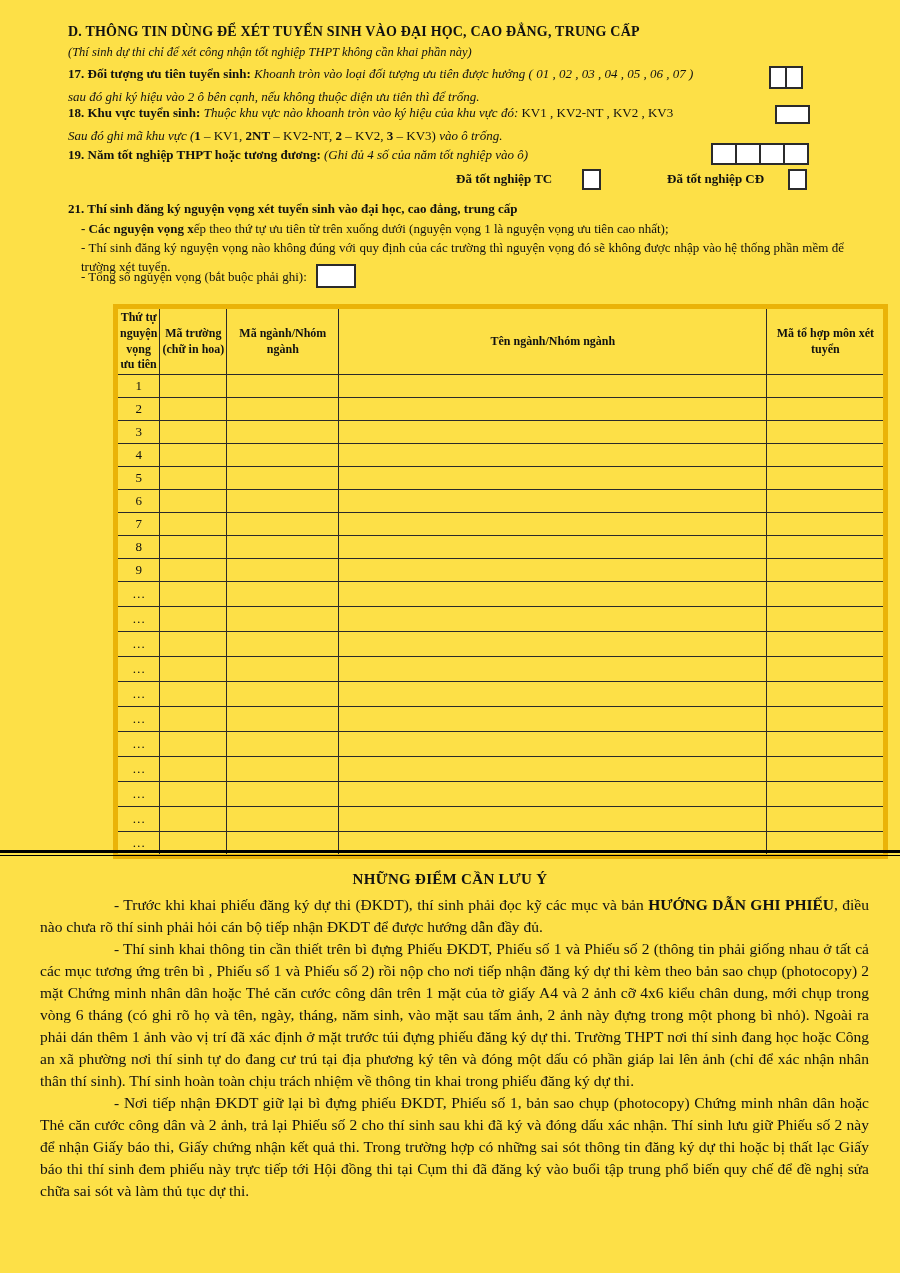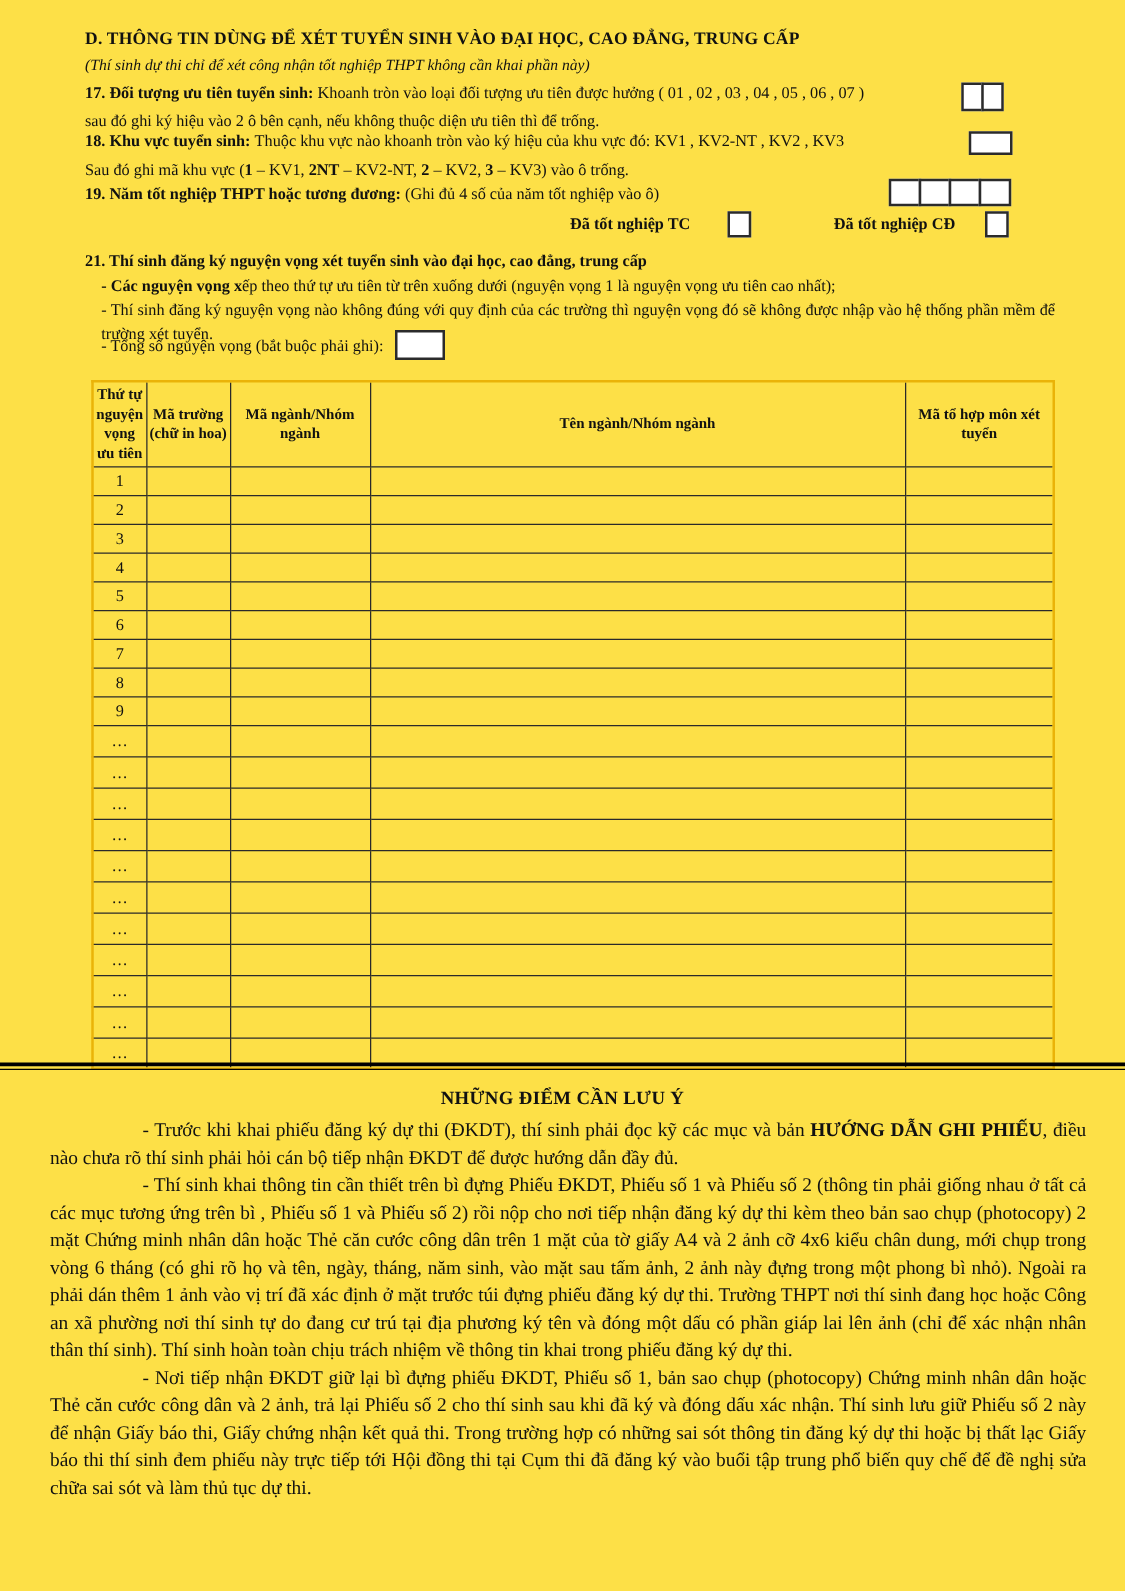--- a/index.html
+++ b/index.html
@@ -7,21 +7,21 @@
     position:relative;
     width:900px;height:1273px;
     margin:0 auto;
     background:#fde047;
     font-family:"Liberation Serif","DejaVu Serif",serif;
     color:#111;
     overflow:hidden;
   }
   .abs{position:absolute;}
   .rt-b{font-weight:bold;}
-  .rt-i{}
+  .rt-i{font-style:italic;}
 
   
   .secd-title{left:68px;top:24px;width:780px;font-size:14px;font-weight:bold;letter-spacing:.2px;}
   .secd-subtitle{left:68px;top:45px;width:780px;font-size:12.5px;font-style:italic;}
 
   
   .fline{left:68px;font-size:13px;line-height:16px;}
   .l17a{top:66px;width:700px;}
   .l17b{top:89px;width:700px;}
   .l18a{top:105px;width:705px;}
@@ -47,21 +47,21 @@
   .boxes19{left:711px;top:143px;}
   .boxes19 .box{width:26px;height:22px;}
   .box20{width:19px;height:21px;top:169px;}
   .box-tc{left:582px;}
   .box-cd{left:788px;}
   .box-total{width:40px;height:24px;margin-left:9px;flex:0 0 auto;}
 
   
   .wtable{left:73px;top:304px;border-collapse:collapse;table-layout:fixed;}
   .wtable th,.wtable td{border:1.5px solid #2a2a2a;padding:0 2px;box-sizing:border-box;}
-  .wtable{border:2px solid #eab308;}
+  .wtable{border:5px solid #eab308;margin-left:40px;}
   .wtable th{
     height:68px;font-size:12px;font-weight:bold;
     text-align:center;vertical-align:middle;line-height:1.3;
   }
   .wtable td{font-size:13px;text-align:center;vertical-align:middle;}
   .wtable tr.ord td{height:23px;}
   .wtable tr.dots td{height:25px;line-height:10px;}
 
   
   .sep{left:0;top:850px;width:900px;height:2px;border-top:3px solid #000;border-bottom:1px solid #000;box-sizing:content-box;}

